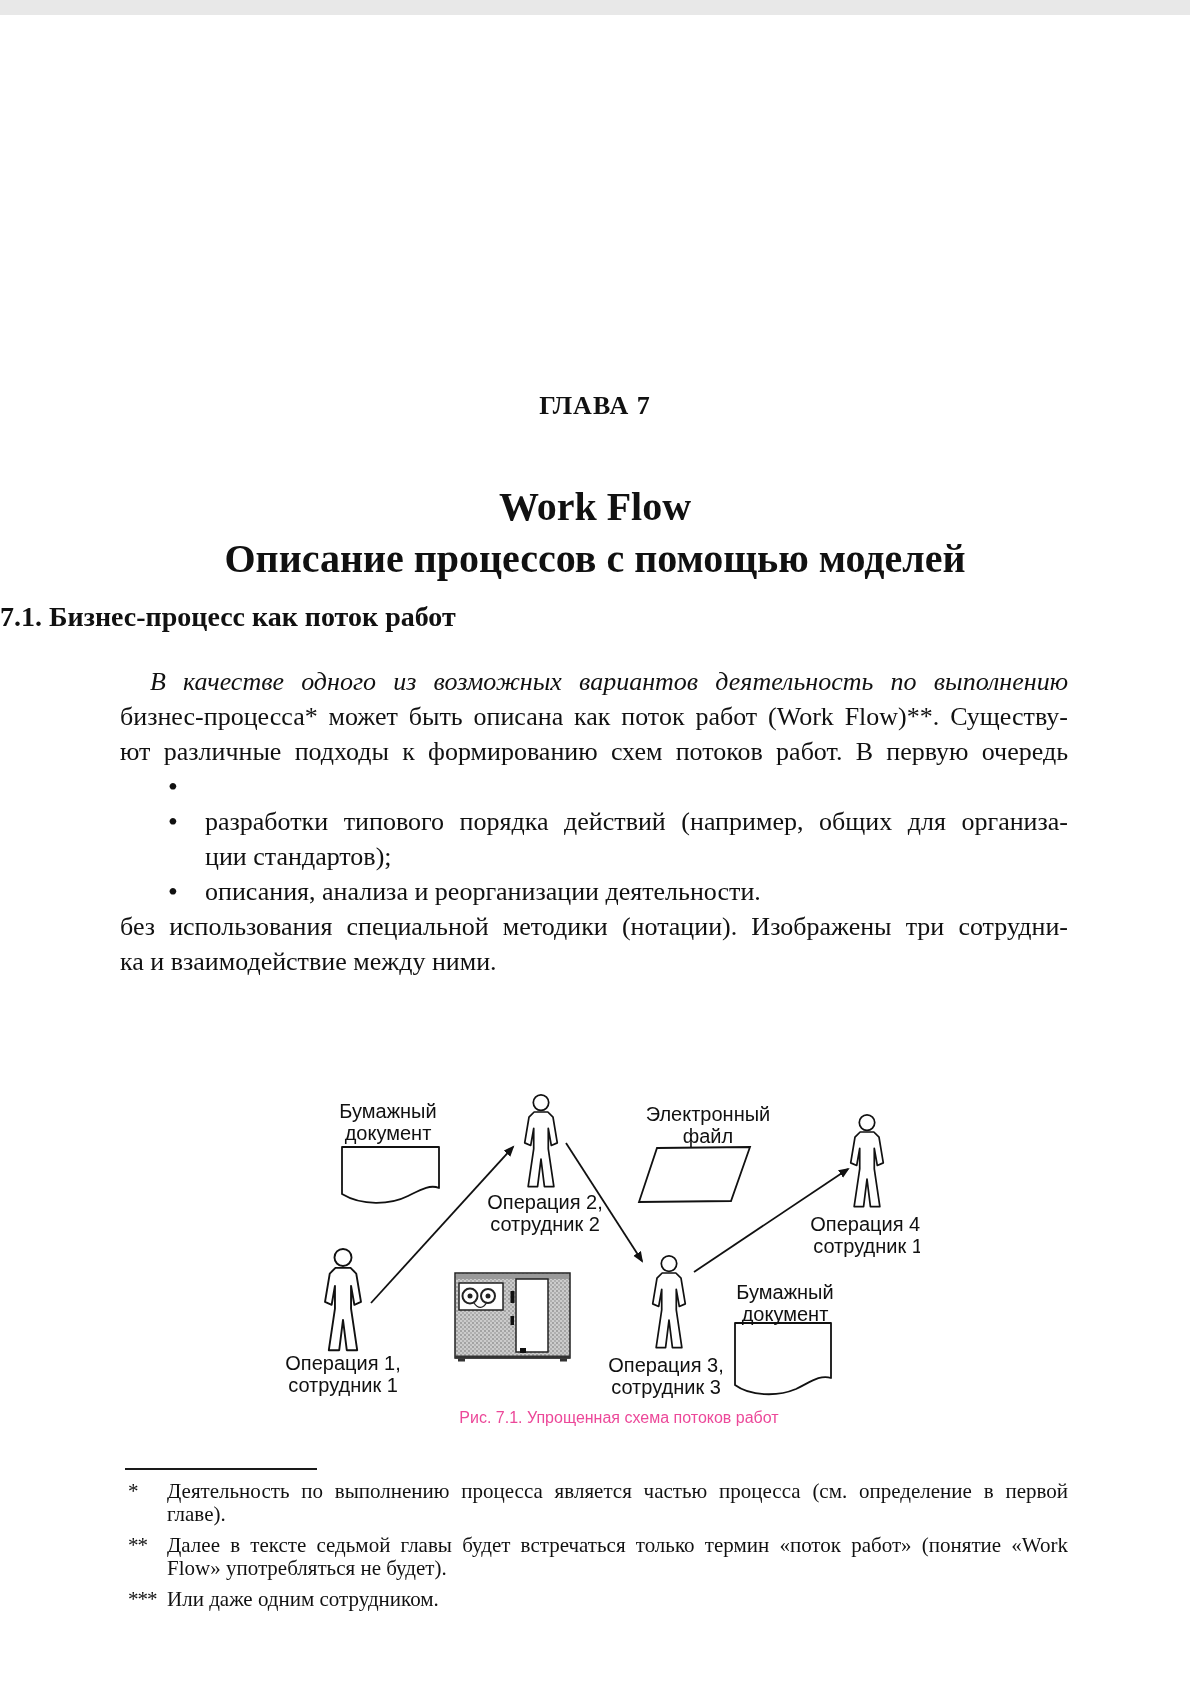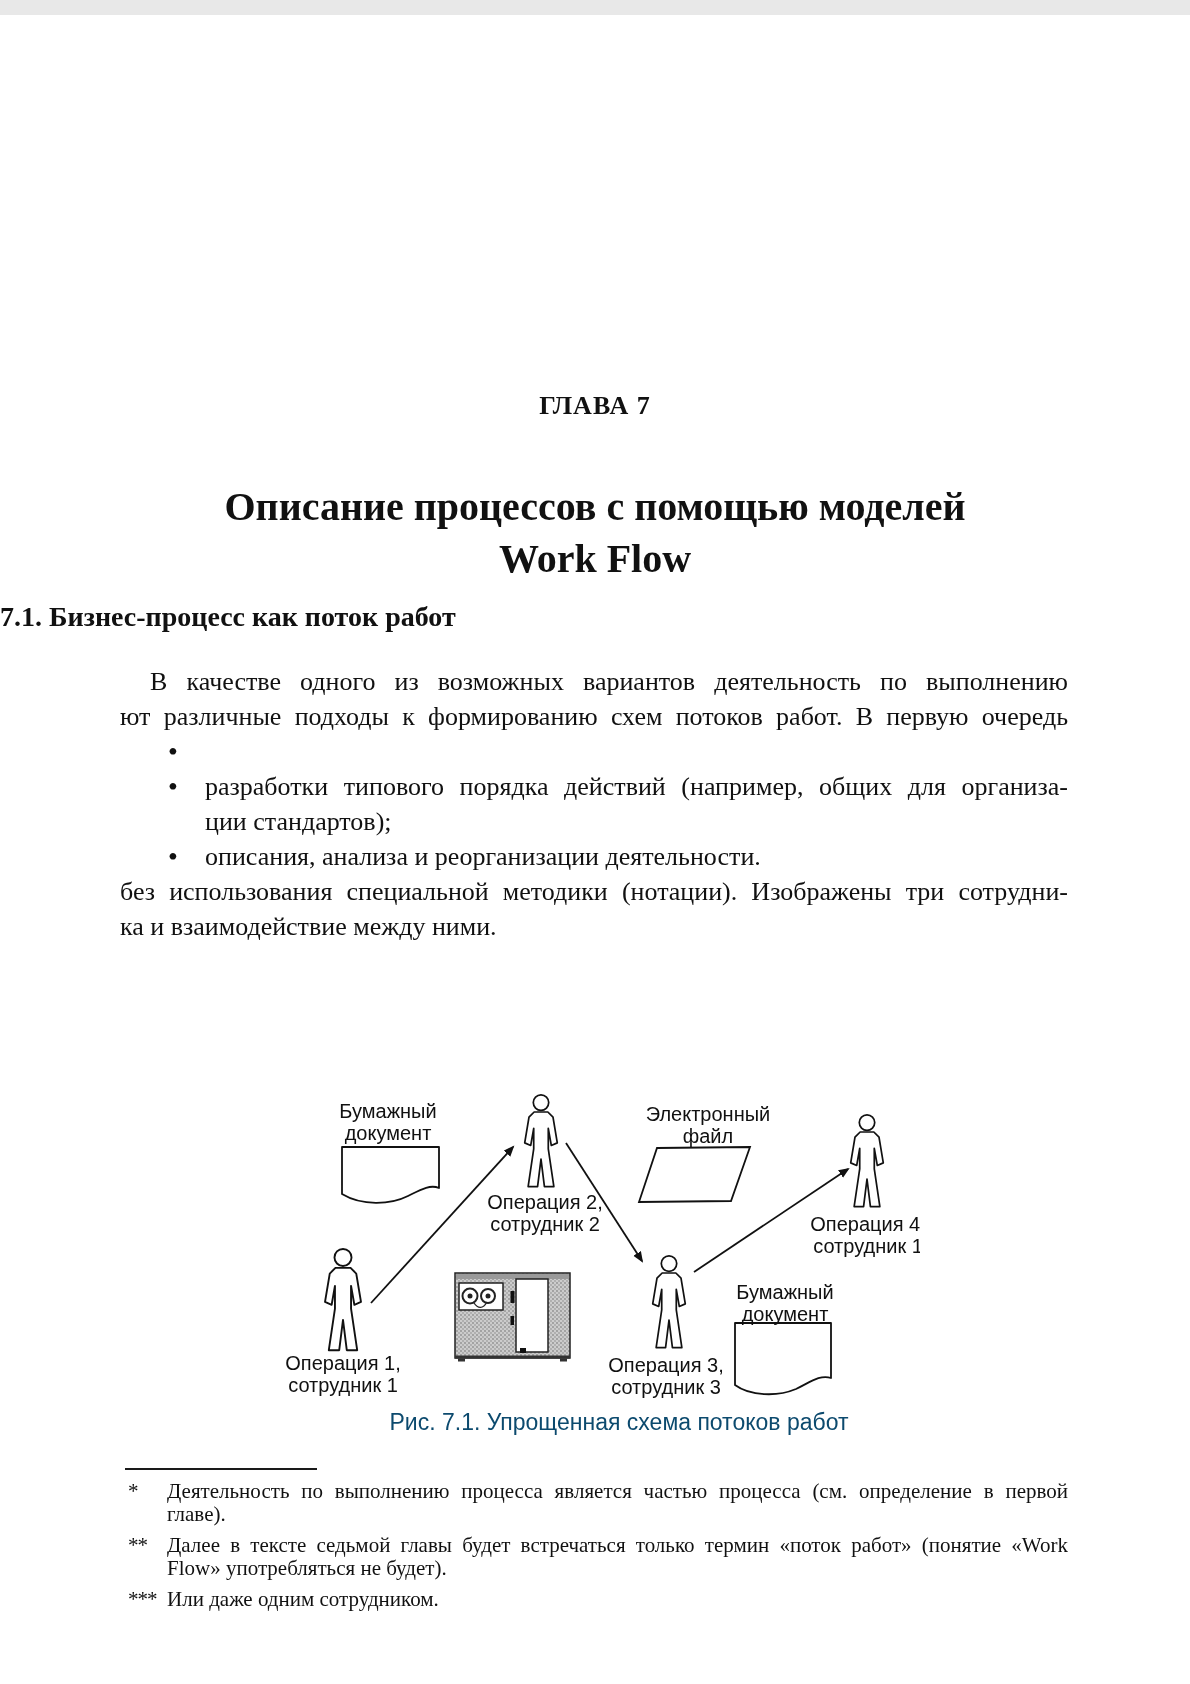--- a/index.html
+++ b/index.html
@@ -21,56 +21,57 @@
   .section {
     position:absolute; top:586px; left:0; width:100%;
     font-size:28px; font-weight:bold;
   }
   .bodytext {
     position:absolute; top:649px; left:120px; width:948px;
     font-size:26px;
   }
   .line { display:block; height:35px; line-height:35px; white-space:normal; }
   .jfull { text-align:justify; text-align-last:justify; }
-  .indent { text-indent:30px; }
+  .indent { text-indent:30px;font-style:italic; }
   .bullet { display:flex; margin-left:48px; }
   .bmark { width:37px; line-height:35px; font-size:28px; }
   .btext { width:863px; }
   .diagram { position:absolute; left:280px; top:1075px; width:640px; height:310px; }
   .dlabel {
     font-family:"Liberation Sans", sans-serif; font-size:20px; fill:#111;
   }
   .caption {
     position:absolute; top:1394px; left:0; width:100%; text-align:center;
-    font-family:"Liberation Sans", sans-serif; font-size:23px; color:#0c4a6e;padding-left:48px;
+    font-family:"Liberation Sans", sans-serif; font-size:16px; color:#ec4899;padding-left:48px;
   }
   .fnrule { position:absolute; top:1453px; left:125px; width:192px; height:2px; background:#1a1a1a; }
   .footnotes { position:absolute; top:1465px; left:120px; width:948px; font-size:21px; }
   .fn { display:flex; margin-bottom:8px; }
   .fnmark { width:47px; padding-left:8px; line-height:23px; letter-spacing:-1px; }
   .fntext { flex:1; }
   .fline { display:block; height:23px; line-height:23px; }
   .fl { text-align:center; text-align-last:left; }
 </style>
 </head>
 <body>
 
 <div class="page">
 
   <div class="chapter">ГЛАВА 7</div>
 
   <div class="title">
+    <span class="tline">Work Flow</span>
     <span class="tline">Описание процессов с помощью моделей</span>
-    <span class="tline">Work Flow</span>
   </div>
 
   <div class="section">7.1. Бизнес-процесс как поток работ</div>
 
   <div class="bodytext">
     <span class="line jfull indent">В качестве одного из возможных вариантов деятельность по выполнению</span>
+    <span class="line jfull">бизнес-процесса* может быть описана как поток работ (Work Flow)**. Существу-</span>
     <span class="line jfull">ют различные подходы к формированию схем потоков работ. В первую очередь</span>
 
     <div class="bullet">
       <span class="bmark">•</span>
       <span class="btext">
       </span>
     </div>
     <div class="bullet">
       <span class="bmark">•</span>
       <span class="btext">

